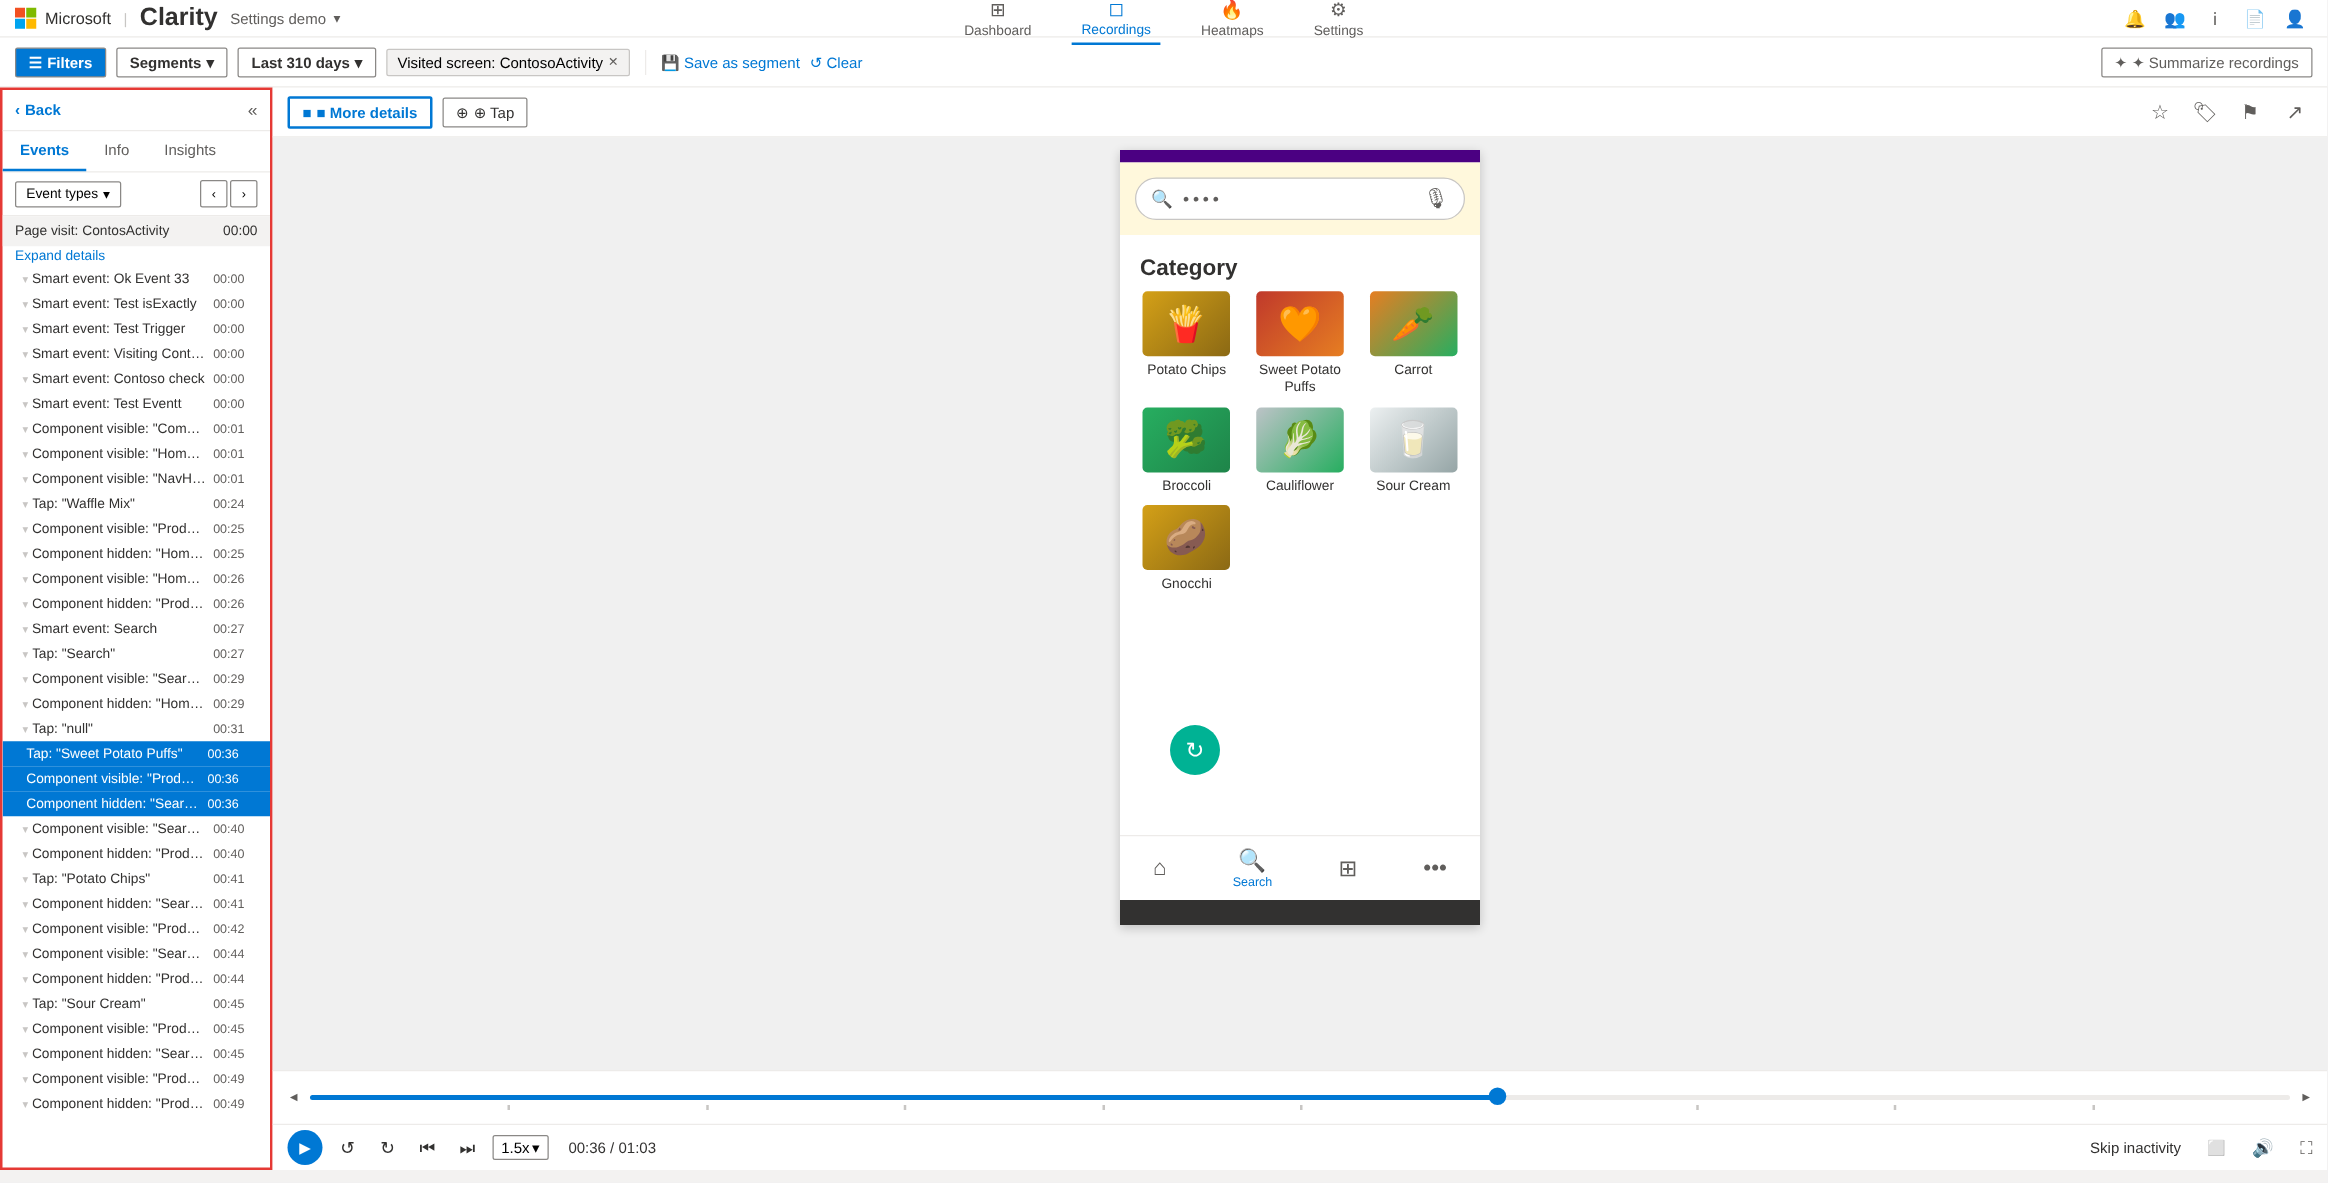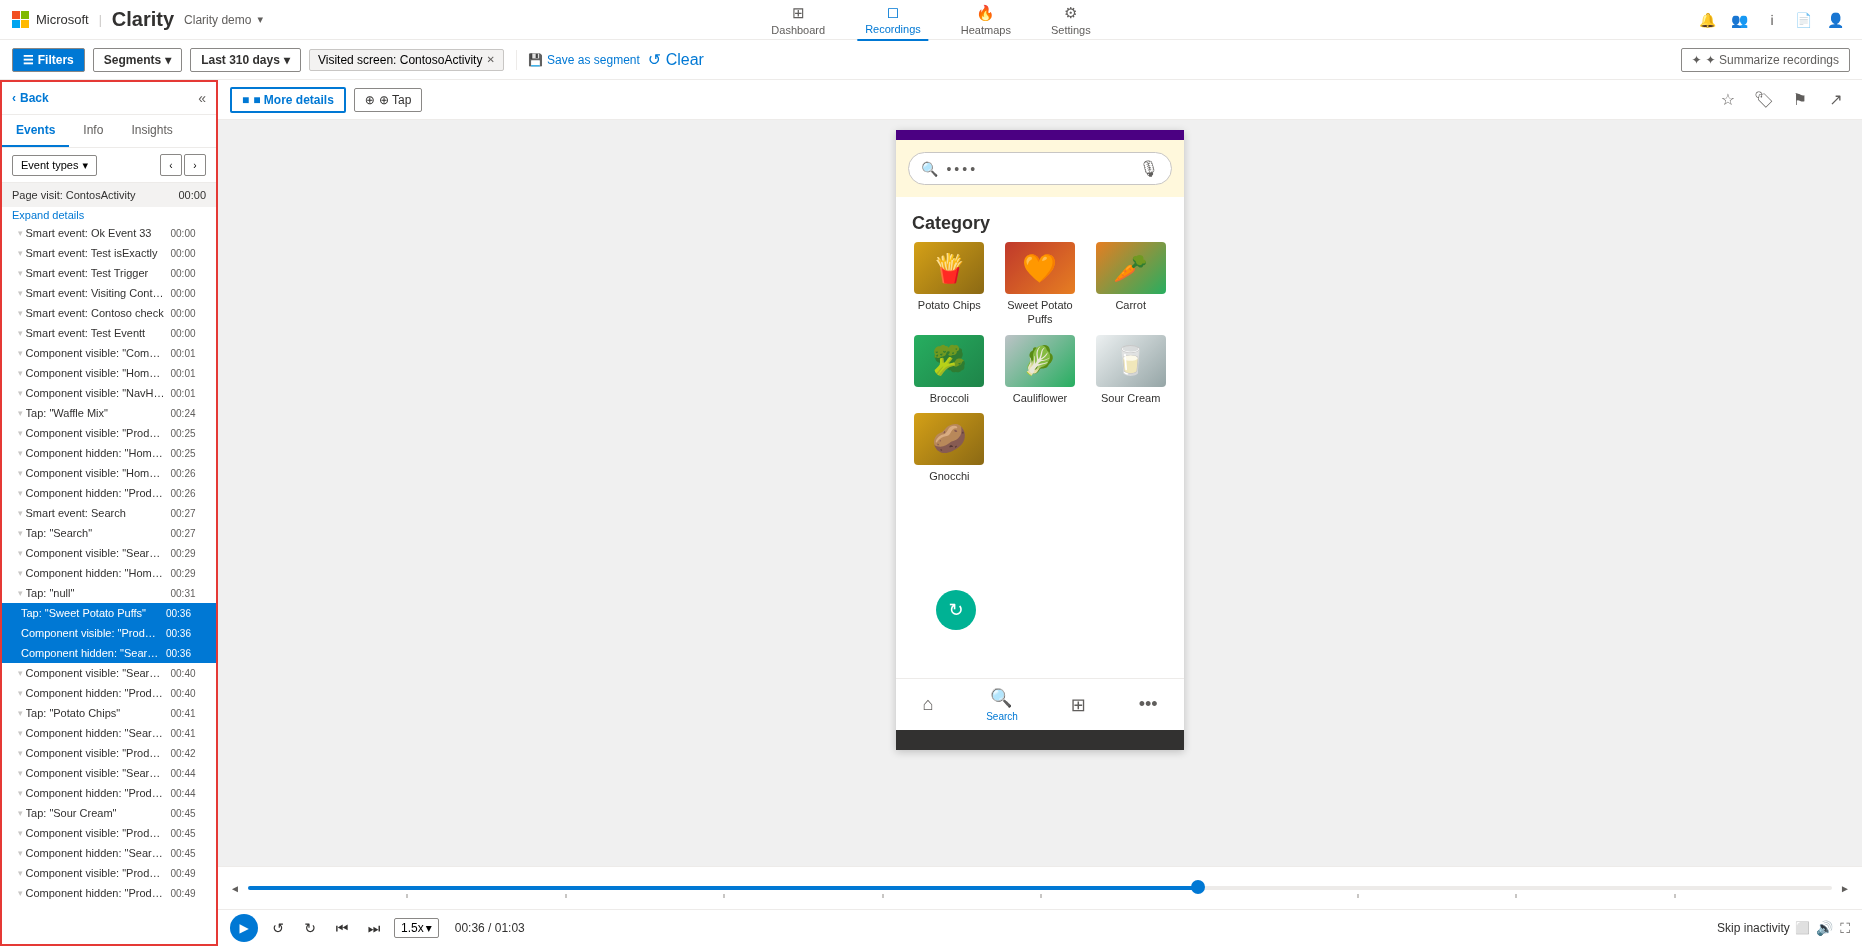--- a/index.html
+++ b/index.html
@@ -1,20 +1,20 @@
 <!DOCTYPE html>
 <html><head>
   <meta charset="utf-8">
   <style>
     * { box-sizing: border-box; margin: 0; padding: 0; }
     body { font-family: 'Segoe UI', Arial, sans-serif; font-size: 12px; background: #f3f2f1; overflow: hidden; width: 1862px; height: 946px; }
 
     
     .top-nav {
-      display: flex; align-items: center; height: 40px;
+      display: flex; align-items: center; height: 30px;
       background: #fff; border-bottom: 1px solid #edebe9;
       padding: 14px 12px; position: relative;
     }
     .top-nav-logo { display: flex; align-items: center; gap: 6px; margin-right: 16px; }
     .ms-logo { width: 18px; height: 18px; }
     .nav-center { display: flex; align-items: center; gap: 24px; position: absolute; left: 50%; transform: translateX(-50%); }
     .nav-item { display: flex; flex-direction: column; align-items: center; gap: 2px; cursor: pointer; color: #605e5c; font-size: 11px; padding: 4px 8px; text-decoration: none; }
     .nav-item.active { color: #0078d4; border-bottom: 2px solid #0078d4; }
     .nav-right-icon { width: 28px; height: 28px; display: flex; align-items: center; justify-content: center; cursor: pointer; color: #605e5c; font-size: 14px; border-radius: 2px; }
 
@@ -36,21 +36,21 @@
       background: #f3f2f1; border: 1px solid #c8c6c4; border-radius: 2px;
       font-size: 12px; cursor: pointer;
     }
     .filter-tag .close { font-size: 10px; color: #605e5c; cursor: pointer; }
     .summarize-btn {
       margin-left: auto; display: flex; align-items: center; gap: 4px;
       padding: 4px 10px; border: 1px solid #8a8886; border-radius: 2px;
       cursor: pointer; font-size: 12px; background: #fff; color: #605e5c;
     }
     .save-link { font-size: 12px; color: #0078d4; cursor: pointer; display: flex; align-items: center; gap: 4px; }
-    .clear-link { font-size: 16px; color: #0078d4; cursor: pointer; display: flex; align-items: center; gap: 4px; }
+    .clear-link { font-size: 12px; color: #0078d4; cursor: pointer; display: flex; align-items: center; gap: 4px; }
 
     
     .main-layout { display: flex; height: calc(946px - 40px - 40px); }
 
     
     .left-panel {
       width: 218px; min-width: 218px;
       background: #fff; border-right: 2px solid #e53935;
       display: flex; flex-direction: column; overflow: hidden;
       border: 2px solid #e53935;
@@ -154,21 +154,21 @@
       width: 14px; height: 14px; background: #0078d4; border-radius: 50%;
       transform: translateX(-50%);
     }
     .controls-bar {
       display: flex; align-items: center; gap: 8px; padding: 4px 12px;
       border-top: 1px solid #edebe9;
     }
     .ctrl-btn { width: 24px; height: 24px; display: flex; align-items: center; justify-content: center; cursor: pointer; color: #323130; font-size: 14px; }
     .speed-btn { display: flex; align-items: center; gap: 2px; font-size: 12px; cursor: pointer; padding: 2px 6px; border: 1px solid #8a8886; border-radius: 2px; justify-content: center; }
     .time-display { font-size: 12px; color: #323130; margin-left: 8px; }
-    .skip-inactivity { margin-left: auto; display: flex; align-items: center; gap: 6px; font-size: 12px; color: #323130; justify-content: space-between; }
+    .skip-inactivity { margin-left: auto; display: flex; align-items: center; gap: 21px; font-size: 12px; color: #323130; justify-content: space-between; }
     .volume-btn { font-size: 14px; cursor: pointer; color: #605e5c; }
 
     
     .event-list::-webkit-scrollbar { width: 4px; }
     .event-list::-webkit-scrollbar-thumb { background: #c8c6c4; border-radius: 2px; }
 
     
     .nav-icons-right { display: flex; align-items: center; gap: 4px; }
 
     
@@ -184,21 +184,21 @@
   <div class="top-nav-logo">
     <svg class="ms-logo" viewBox="0 0 18 18">
       <rect x="0" y="0" width="8" height="8" fill="#f25022"></rect>
       <rect x="9" y="0" width="8" height="8" fill="#7fba00"></rect>
       <rect x="0" y="9" width="8" height="8" fill="#00a4ef"></rect>
       <rect x="9" y="9" width="8" height="8" fill="#ffb900"></rect>
     </svg>
     <span style="font-size:13px;color:#323130;">Microsoft</span>
     <span style="color:#c8c6c4;margin:0 4px;">|</span>
     <span style="font-size:20px;font-weight:600;color:#323130;">Clarity</span>
-    <span style="font-size:12px;color:#605e5c;margin-left:4px;">Clarity demo</span>
+    <span style="font-size:12px;color:#605e5c;margin-left:4px;">Settings demo</span>
     <span style="font-size:11px;color:#605e5c;cursor:pointer;">▾</span>
   </div>
   <div class="nav-center">
     <div class="nav-item">
       <span style="font-size:15px;">⊞</span>
       <span>Dashboard</span>
     </div>
     <div class="nav-item active">
       <span style="font-size:15px;">◻</span>
       <span>Recordings</span>

